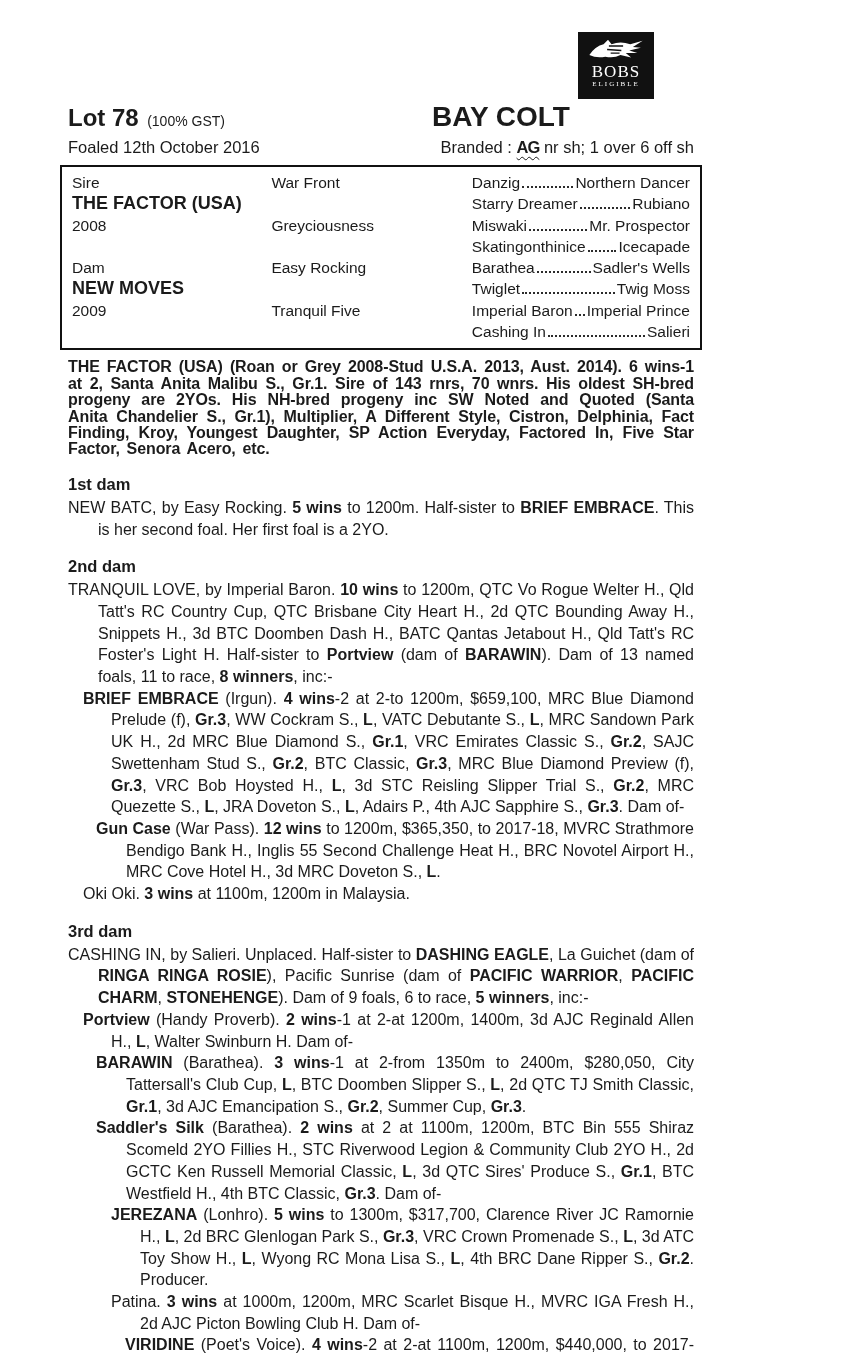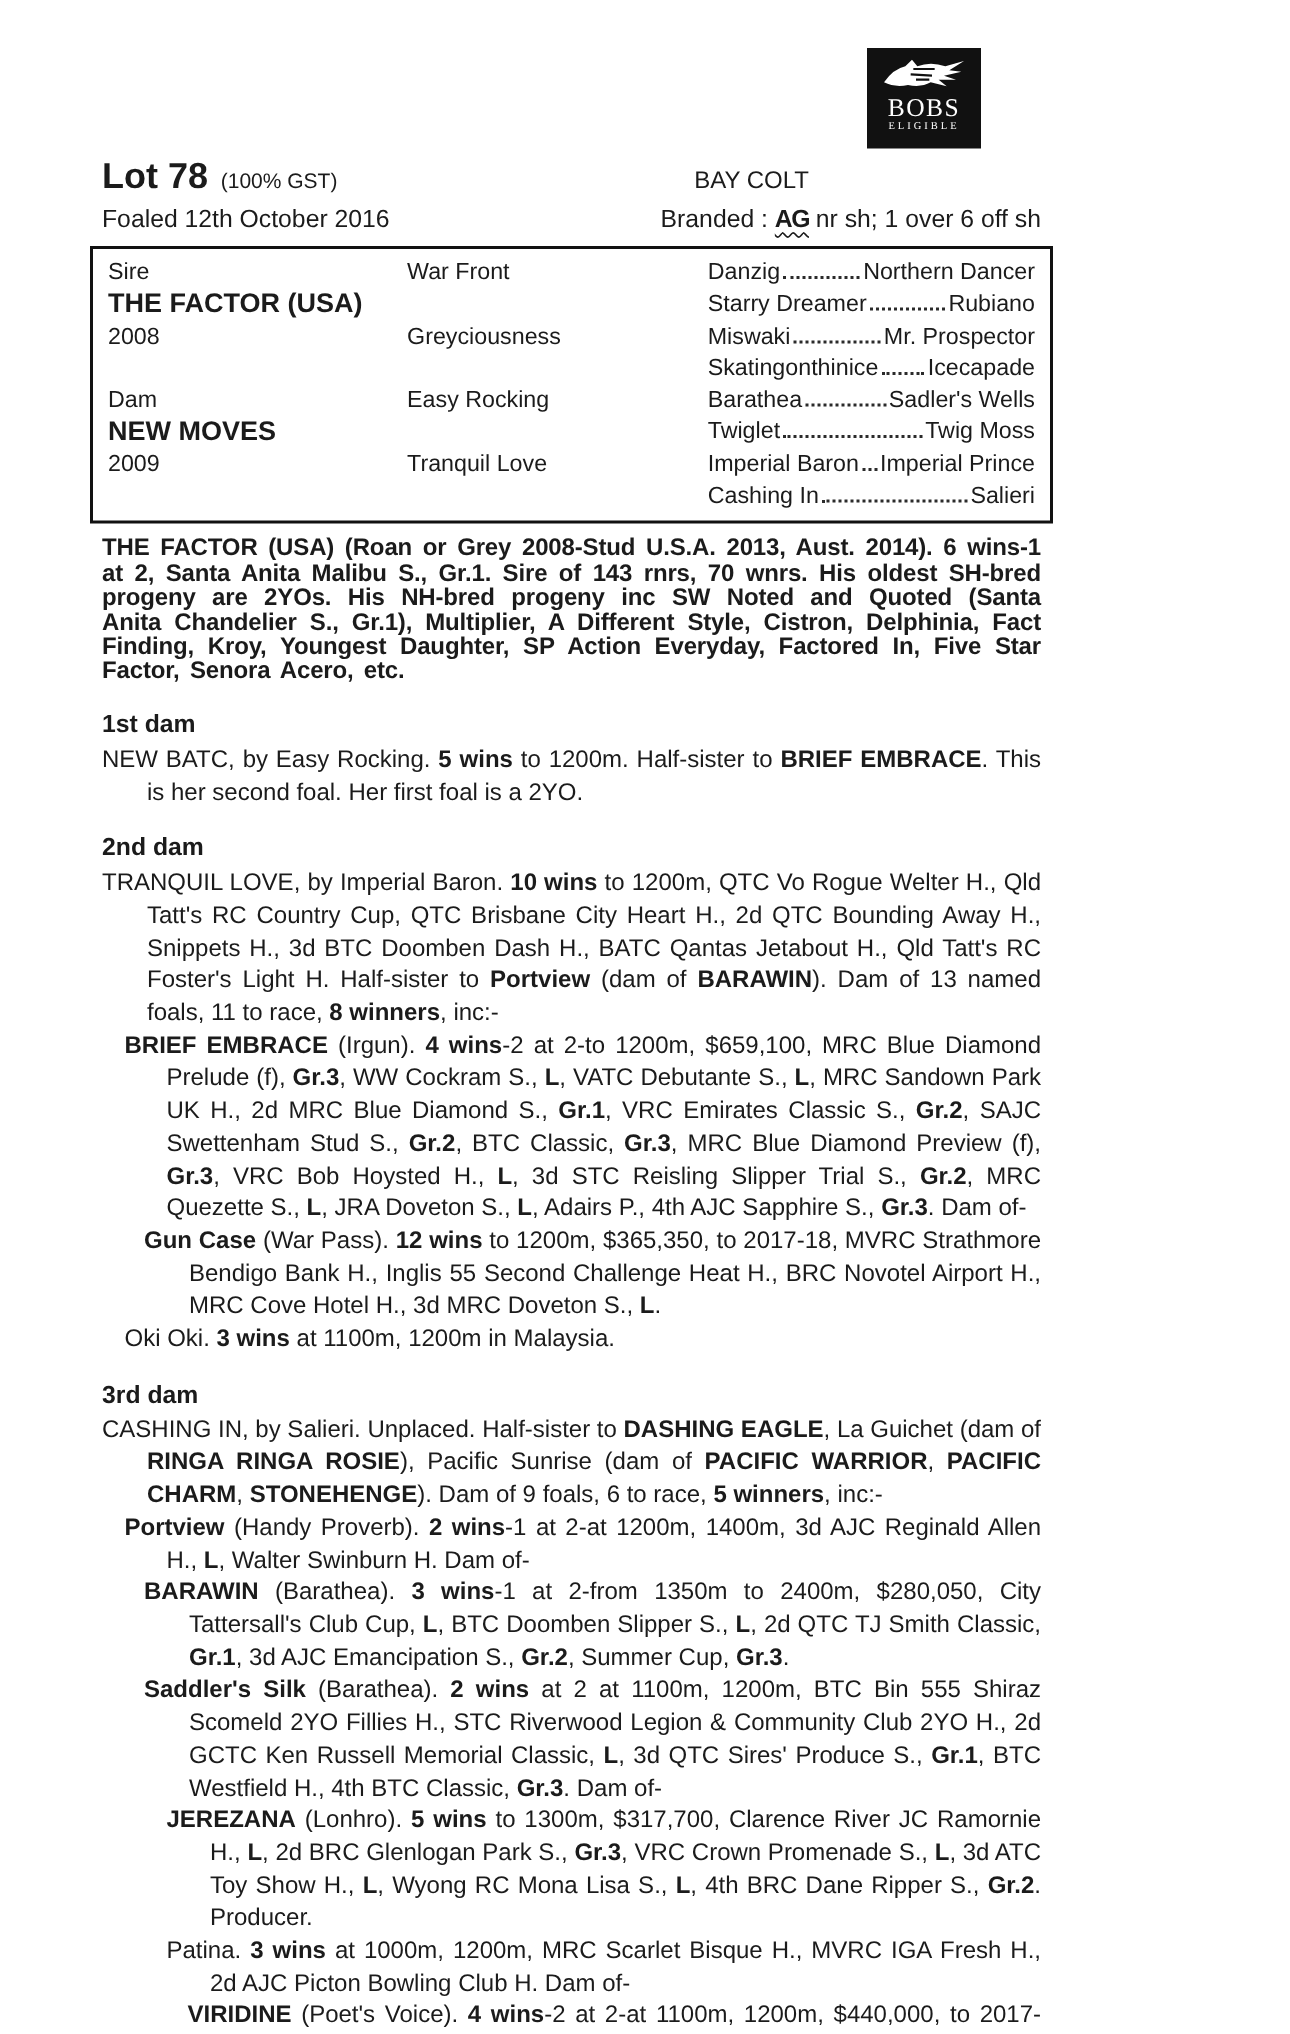--- a/index.html
+++ b/index.html
@@ -15,21 +15,21 @@
   .logo svg { display:block; }
   .logo-title { color:#fff; font-family:"Liberation Serif","DejaVu Serif",serif;
                 font-size:17px; letter-spacing:1px; line-height:17px; margin-top:1px; }
   .logo-sub { color:#fff; font-family:"Liberation Serif","DejaVu Serif",serif;
               font-size:7px; letter-spacing:2px; line-height:9px; }
   .account { text-align:center; font-weight:bold; font-size:17px; line-height:20px; }
   .lot-row { display:flex; align-items:baseline; margin-top:6px; }
   .lot-left { width:240px;margin-top:24px; }
   .lot-no { font-weight:bold; font-size:24px; }
   .gst { font-size:14px; margin-left:4px; }
-  .lot-center { flex:1; text-align:center; font-weight:normal; font-size:16px; }
+  .lot-center { flex:1; text-align:center; font-weight:bold; font-size:28px; }
   .lot-right { width:240px; text-align:right; font-weight:bold; font-size:18px;
                padding-right:45px; box-sizing:border-box; }
   .meta-row { display:flex; justify-content:space-between; align-items:flex-start;
               margin-top:5px; font-size:16.5px; }
   .brand-mark { font-weight:bold; letter-spacing:-1px;
                 text-decoration:underline; text-decoration-style:wavy;
                 text-decoration-thickness:1px; text-underline-offset:3px; }
 
   
   .ped-table { border:2px solid #111; margin:8px -8px 0; padding:5px 10px 6px;
@@ -99,21 +99,21 @@
         <div class="pt-line">2009</div>
         <div class="pt-line"></div>
       </div>
     <div class="pt-c2">
         <div class="pt-line">War Front</div>
         <div class="pt-line"></div>
         <div class="pt-line">Greyciousness</div>
         <div class="pt-line"></div>
         <div class="pt-line">Easy Rocking</div>
         <div class="pt-line"></div>
-        <div class="pt-line">Tranquil Love</div>
+        <div class="pt-line">Tranquil Five</div>
         <div class="pt-line"></div>
       </div>
     <div class="pt-c3">
         <div class="pt-line gp-line">
           <span class="gp-left">Danzig</span>
           <span class="gp-dots"></span>
           <span class="gp-right">Northern Dancer</span>
         </div>
         <div class="pt-line gp-line">
           <span class="gp-left">Starry Dreamer</span>

